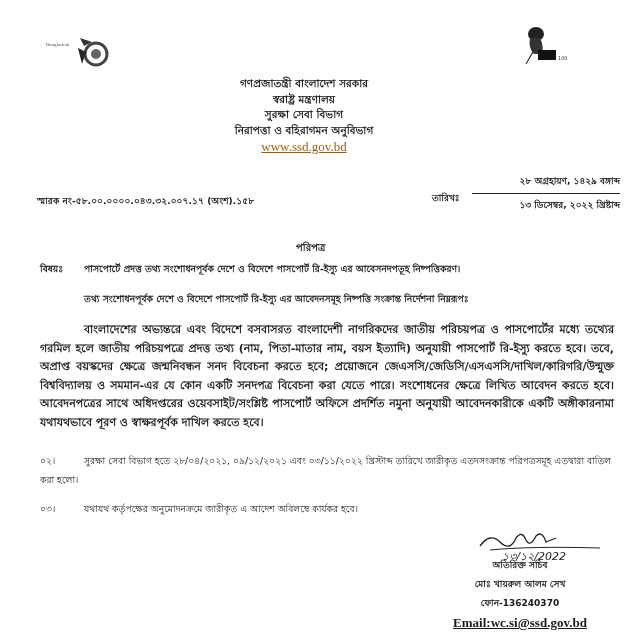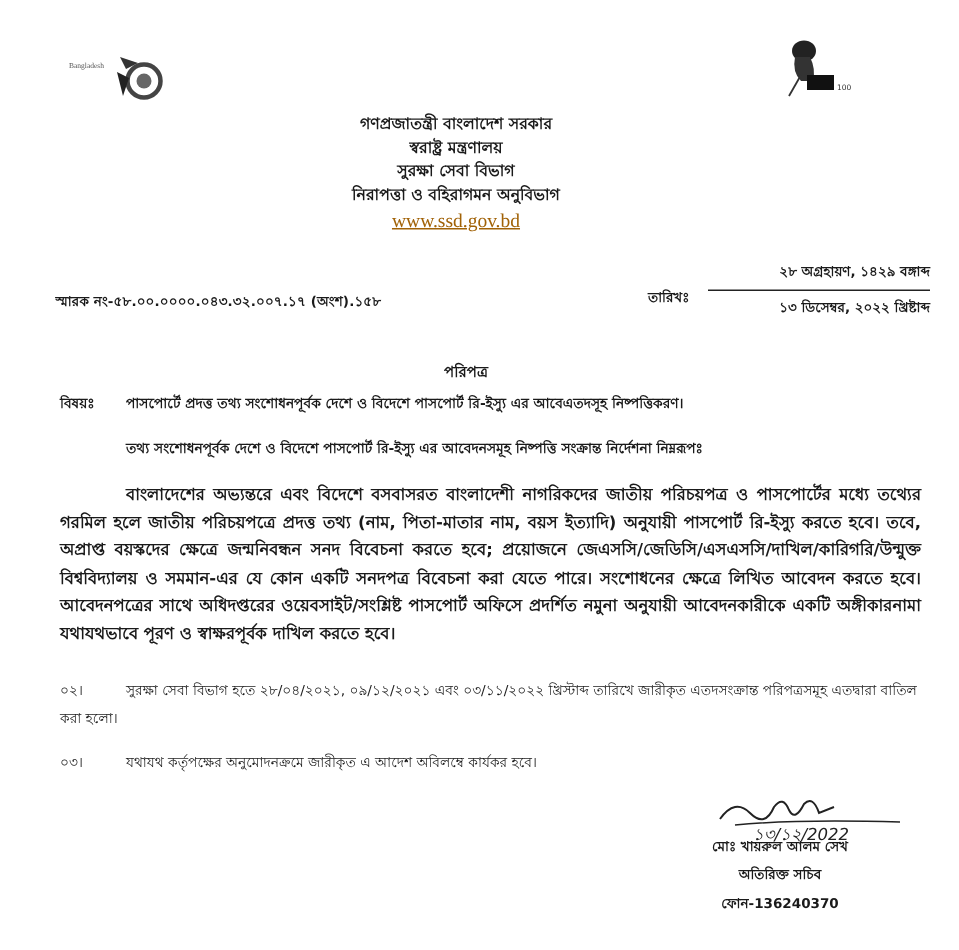--- a/index.html
+++ b/index.html
@@ -109,35 +109,36 @@
 <div class="abs date-label">তারিখঃ</div>
 <div class="abs date-block">
   <span class="d1">২৮ অগ্রহায়ণ, ১৪২৯ বঙ্গাব্দ</span>
   <span class="rule"></span>
   <span class="d2">১৩ ডিসেম্বর, ২০২২ খ্রিষ্টাব্দ</span>
 </div>
 
 <div class="abs circular-title">পরিপত্র</div>
 
 <div class="abs subject-label">বিষয়ঃ</div>
-<div class="abs subject-text">পাসপোর্টে প্রদত্ত তথ্য সংশোধনপূর্বক দেশে ও বিদেশে পাসপোর্ট রি-ইস্যু এর আবেএতদসূহ নিষ্পত্তিকরণ।</div>
+<div class="abs subject-text">পাসপোর্টে প্রদত্ত তথ্য সংশোধনপূর্বক দেশে ও বিদেশে পাসপোর্ট রি-ইস্যু এর আবেসনদপতূহ নিষ্পত্তিকরণ।</div>
 
 <div class="abs sub-heading">তথ্য সংশোধনপূর্বক দেশে ও বিদেশে পাসপোর্ট রি-ইস্যু এর আবেদনসমূহ নিষ্পত্তি সংক্রান্ত নির্দেশনা নিম্নরূপঃ</div>
 
 <div class="abs para1"><span class="indent"></span><span>বাংলাদেশের অভ্যন্তরে এবং বিদেশে বসবাসরত বাংলাদেশী নাগরিকদের জাতীয় পরিচয়পত্র ও পাসপোর্টের মধ্যে তথ্যের গরমিল হলে জাতীয় পরিচয়পত্রে প্রদত্ত তথ্য (নাম, পিতা-মাতার নাম, বয়স ইত্যাদি) অনুযায়ী পাসপোর্ট রি-ইস্যু করতে হবে। তবে, অপ্রাপ্ত বয়স্কদের ক্ষেত্রে জন্মনিবন্ধন সনদ বিবেচনা করতে হবে; প্রয়োজনে জেএসসি/জেডিসি/এসএসসি/দাখিল/কারিগরি/উন্মুক্ত বিশ্ববিদ্যালয় ও সমমান-এর যে কোন একটি সনদপত্র বিবেচনা করা যেতে পারে। সংশোধনের ক্ষেত্রে লিখিত আবেদন করতে হবে। আবেদনপত্রের সাথে অধিদপ্তরের ওয়েবসাইট/সংশ্লিষ্ট পাসপোর্ট অফিসে প্রদর্শিত নমুনা অনুযায়ী আবেদনকারীকে একটি অঙ্গীকারনামা যথাযথভাবে পূরণ ও স্বাক্ষরপূর্বক দাখিল করতে হবে।</span></div>
 
 <div class="abs item item2"><span class="num">০২।</span><span>সুরক্ষা সেবা বিভাগ হতে ২৮/০৪/২০২১, ০৯/১২/২০২১ এবং ০৩/১১/২০২২ খ্রিস্টাব্দ তারিখে জারীকৃত এতদসংক্রান্ত পরিপত্রসমূহ এতদ্বারা বাতিল করা হলো।</span></div>
 
 <div class="abs item item3"><span class="num">০৩।</span><span>যথাযথ কর্তৃপক্ষের অনুমোদনক্রমে জারীকৃত এ আদেশ অবিলম্বে কার্যকর হবে।</span></div>
 
 <div class="abs signature">
   <svg width="140" height="36" viewBox="0 0 140 36">
     <path d="M10 18 Q20 4 30 14 T46 10 Q52 2 56 12 Q60 20 66 8 Q72 2 76 14 L86 10" fill="none" stroke="#222" stroke-width="1.3"></path>
     <path d="M20 22 Q60 18 130 20" fill="none" stroke="#222" stroke-width="1"></path>
     <text x="32" y="32" font-size="11" fill="#222" font-family="DejaVu Sans, sans-serif" font-style="italic">১৩/১২/2022</text>
   </svg>
 </div>
 
 <div class="abs sign-block">
+  <div>অতিরিক্ত সচিব</div>
   <div>মোঃ খায়রুল আলম সেখ</div>
-  <div>অতিরিক্ত সচিব</div>
   <div>ফোন-136240370</div>
+  <div class="email">Email:wc.si@ssd.gov.bd</div>
 </div>
 
 </body></html>

